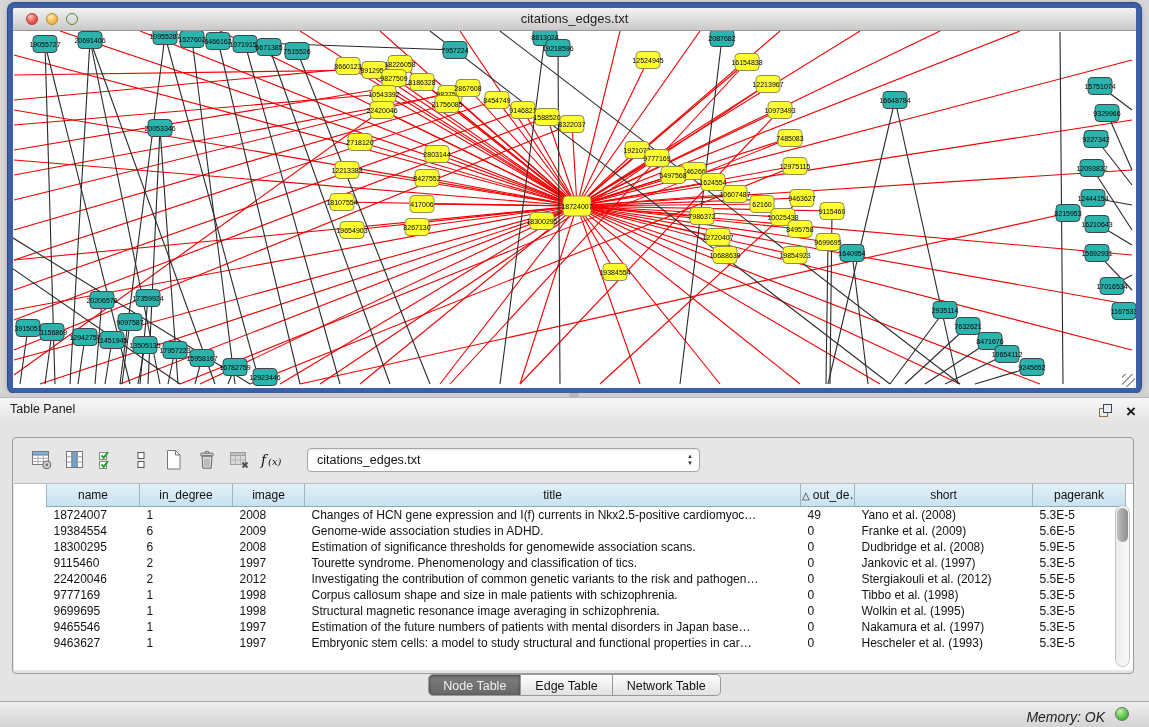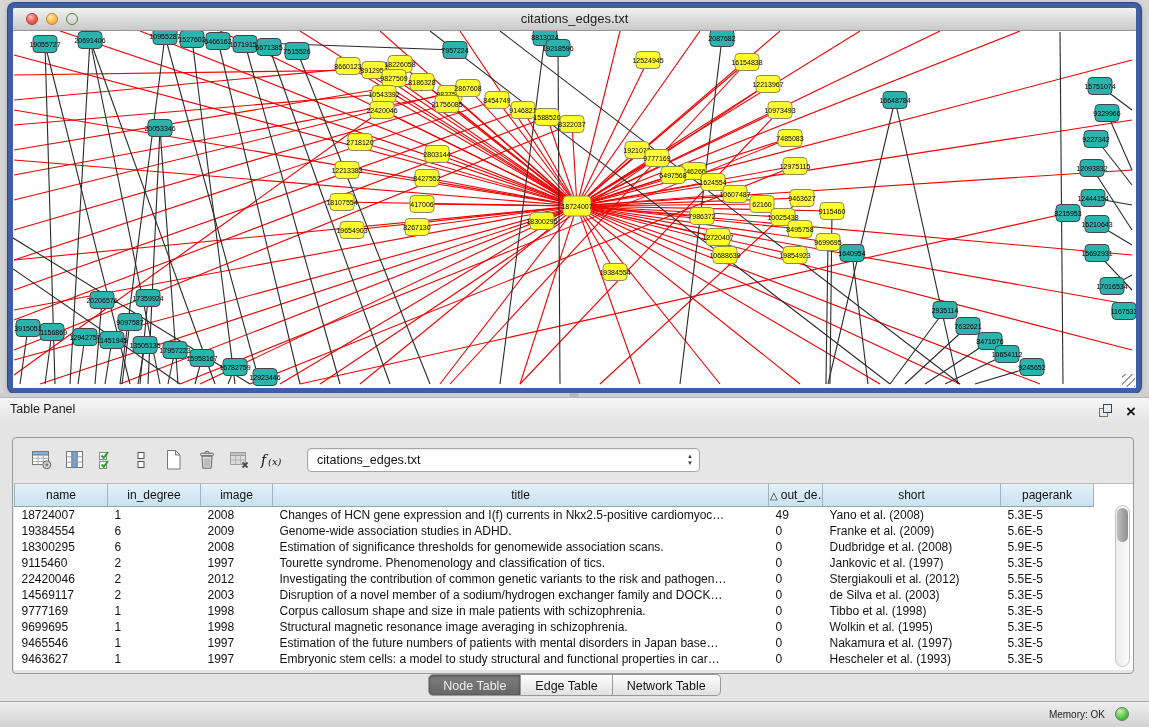--- a/index.html
+++ b/index.html
@@ -53,21 +53,21 @@
   .combo{
     margin-left:14px;width:382px;height:22px;background:#fff;border:1px solid #a6a6a6;border-radius:4px;
     font-size:12.5px;line-height:22px;padding-left:9px;position:relative;color:#111;
     box-shadow:inset 0 1px 2px rgba(0,0,0,.10);
   }
   .stepper{position:absolute;right:6px;top:4px;display:flex;flex-direction:column;font-size:6px;line-height:7px;color:#333;}
   .tablewrap{
     position:absolute;left:1px;top:45px;width:1119px;height:186px;background:#fff;
     border-top:1px solid #bcbcbc;overflow:hidden;
   }
-  table{border-collapse:collapse;table-layout:fixed;width:1079px;font-size:12px;}
+  table{border-collapse:collapse;table-layout:fixed;width:1079px;font-size:12px;margin-left:32px;}
   thead th{
     height:20px;background:linear-gradient(#e2f1f9,#c9e1ef);
     border-right:1px solid #9db5c3;border-bottom:1px solid #8fa8b6;
     font-weight:normal;text-align:center;overflow:hidden;white-space:nowrap;color:#111;
   }
   thead th:first-child{border-left:1px solid #9db5c3;}
   tbody td{height:16px;padding:0 2px 0 7px;white-space:nowrap;overflow:hidden;color:#121212;}
   .sort-glyph{font-size:10px;margin-right:3px;color:#222;}
   .vscroll{
     position:absolute;right:3px;top:21px;width:15px;height:162px;box-sizing:border-box;
@@ -82,21 +82,21 @@
     background:linear-gradient(#ffffff,#e1e1e1);border:1px solid #999;border-left:none;box-sizing:border-box;
   }
   .tab:first-child{border-left:1px solid #999;border-radius:5px 0 0 5px;}
   .tab:last-child{border-radius:0 5px 5px 0;}
   .tab.active{background:linear-gradient(#7e7e7e,#676767);color:#f0f0f0;box-shadow:inset 0 1px 3px rgba(0,0,0,.45);}
   
   .statusbar{
     position:absolute;left:0;top:701px;width:100%;height:26px;box-sizing:border-box;
     background:linear-gradient(#eeeeee,#d3d3d3);border-top:1px solid #a9a9a9;
   }
-  .mem{position:absolute;right:44px;top:7px;font-size:10px;color:#1e1e1e;}
+  .mem{position:absolute;right:44px;top:7px;font-size:14px;color:#1e1e1e;font-style:italic;}
   .memdot{
     position:absolute;right:20px;top:5px;width:14px;height:14px;border-radius:50%;box-sizing:border-box;
     background:radial-gradient(circle at 35% 28%,#c9f3a8,#4ac43e 60%,#2f9e2f);border:1px solid #6f6f6f;
   }
 </style>
 </head>
 <body>
 
 <div class="net-window">
   <div class="titlebar">
@@ -786,29 +786,20 @@
             <tr>
               <td>22420046</td>
               <td>2</td>
               <td>2012</td>
               <td>Investigating the contribution of common genetic variants to the risk and pathogen…</td>
               <td>0</td>
               <td>Stergiakouli et al. (2012)</td>
               <td>5.5E-5</td>
             </tr>
             <tr>
-              <td>14569117</td>
-              <td>2</td>
-              <td>2003</td>
-              <td>Disruption of a novel member of a sodium/hydrogen exchanger family and DOCK…</td>
-              <td>0</td>
-              <td>de Silva et al. (2003)</td>
-              <td>5.3E-5</td>
-            </tr>
-            <tr>
               <td>9777169</td>
               <td>1</td>
               <td>1998</td>
               <td>Corpus callosum shape and size in male patients with schizophrenia.</td>
               <td>0</td>
               <td>Tibbo et al. (1998)</td>
               <td>5.3E-5</td>
             </tr>
             <tr>
               <td>9699695</td>

